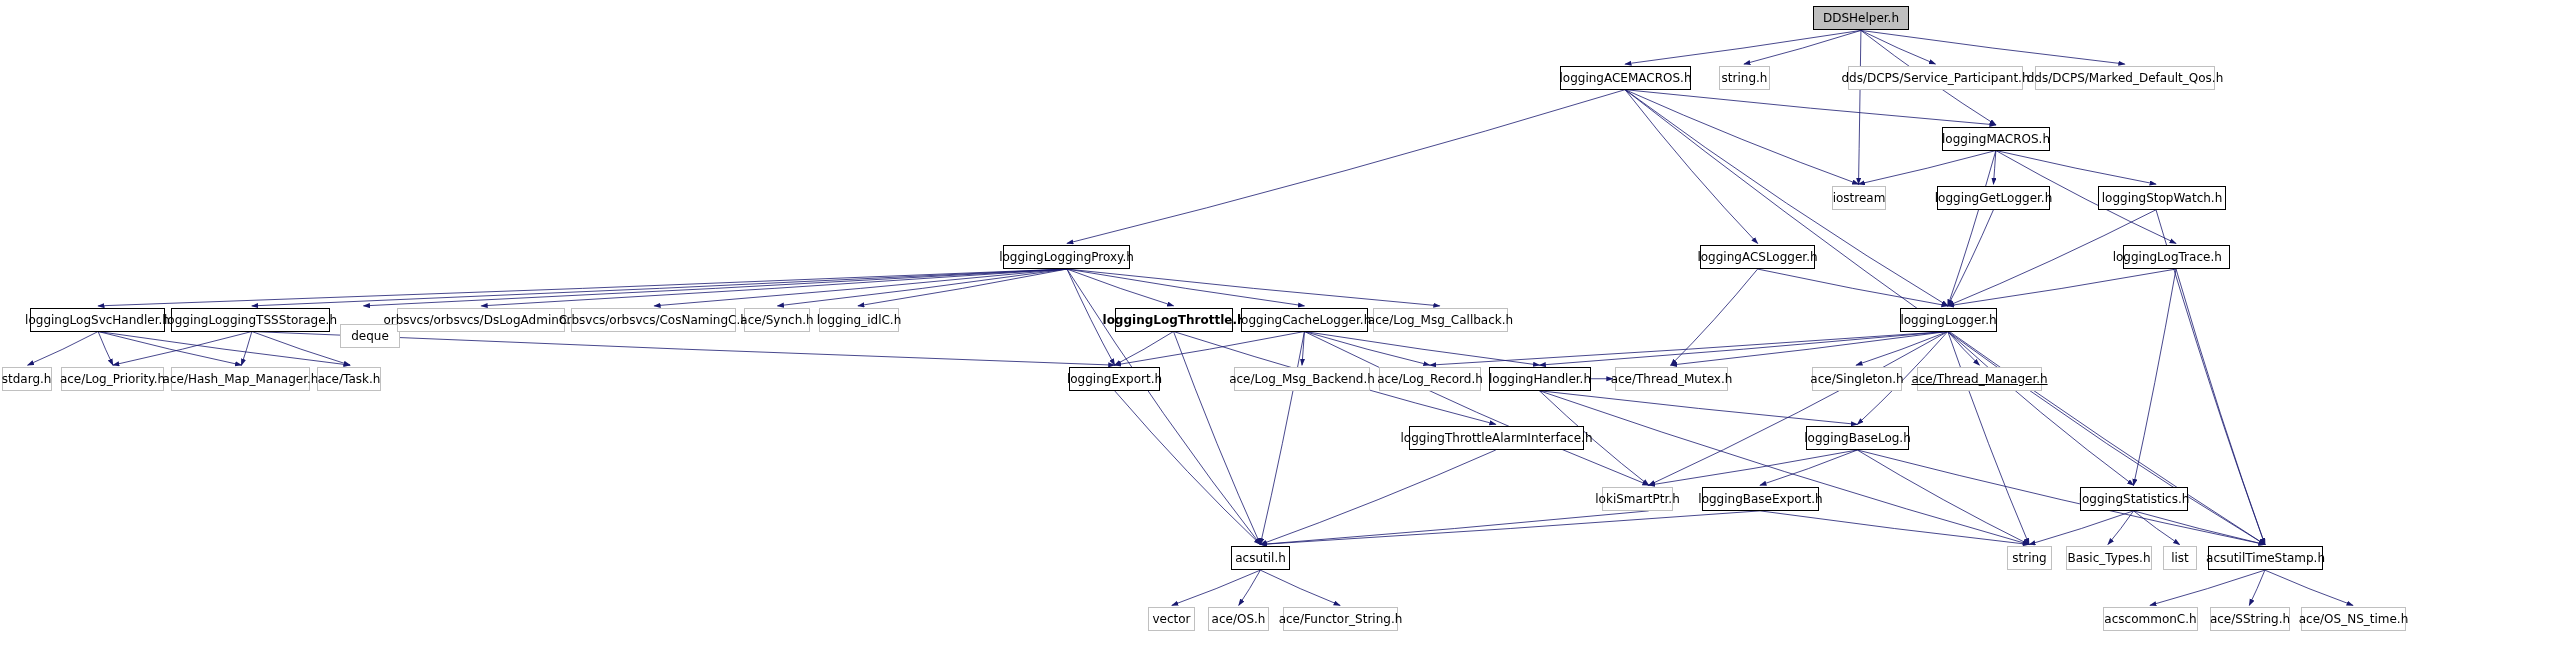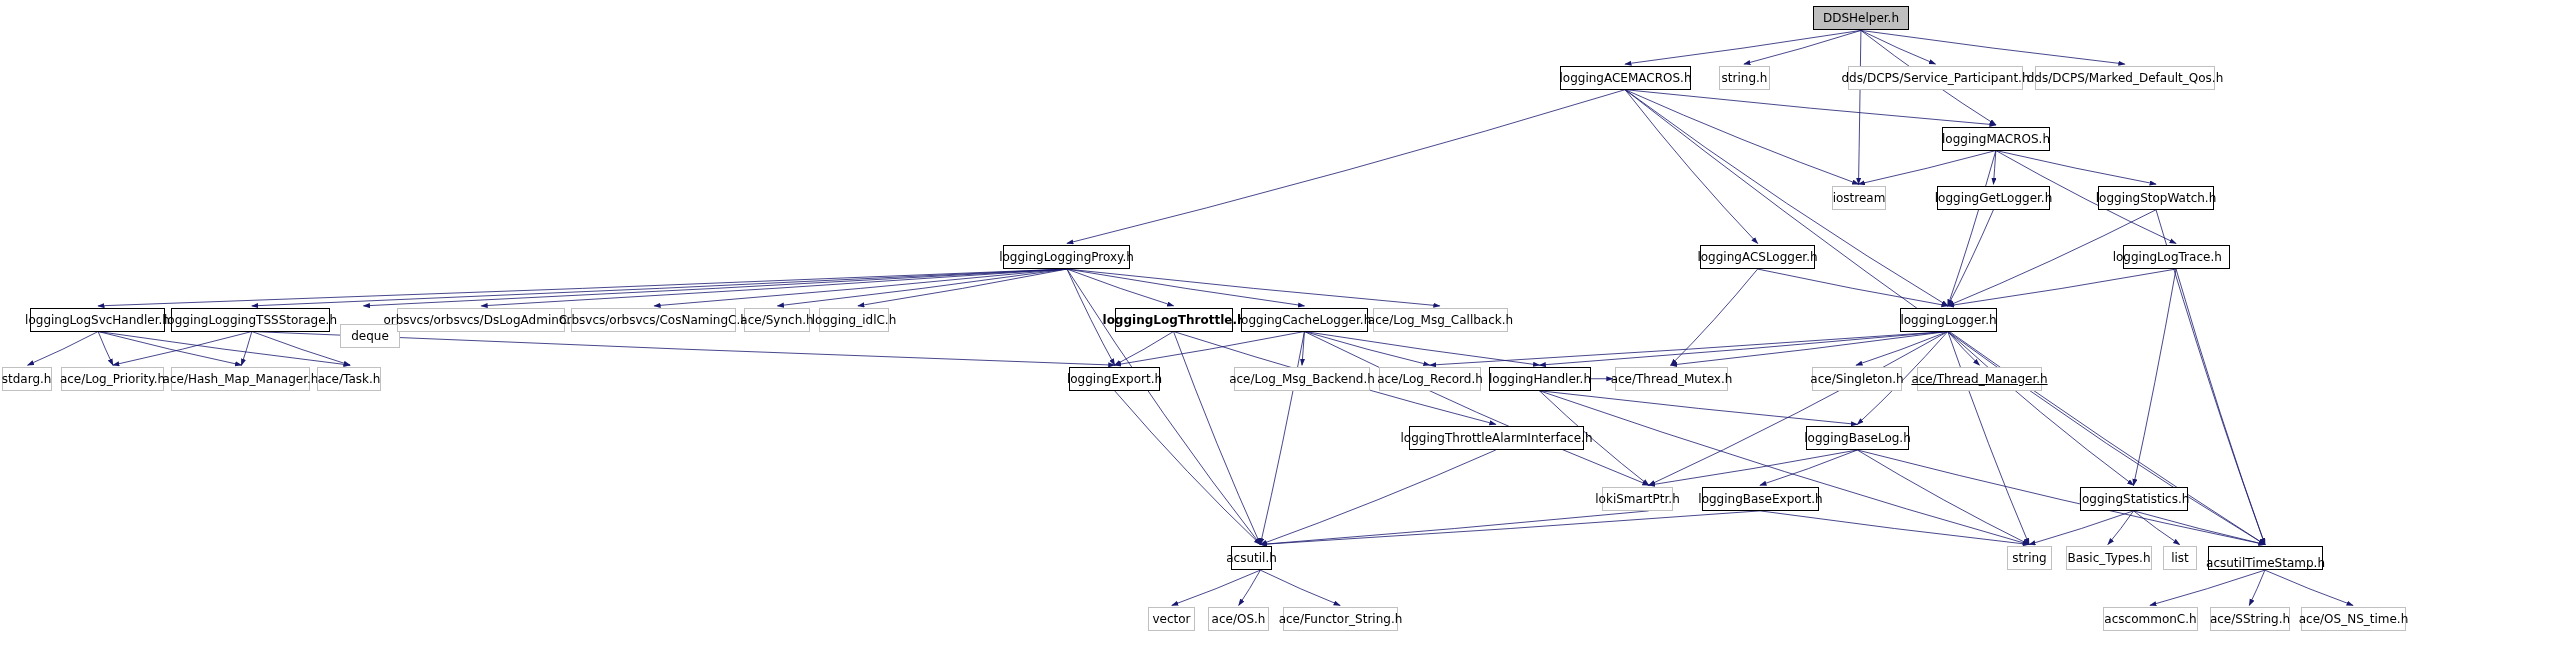--- a/index.html
+++ b/index.html
@@ -141,21 +141,21 @@
       </div>
       <div class="node bold" style="left: 1942px; top: 127px; width: 108px;">
         <span class="lbl">loggingMACROS.h</span>
       </div>
       <div class="node" style="left: 1832px; top: 186px; width: 54px;">
         <span class="lbl">iostream</span>
       </div>
       <div class="node bold" style="left: 1937px; top: 186px; width: 113px;">
         <span class="lbl">loggingGetLogger.h</span>
       </div>
-      <div class="node bold" style="left: 2098px; top: 186px; width: 116px;">
+      <div class="node bold" style="left: 2098px; top: 186px; width: 128px;">
         <span class="lbl">loggingStopWatch.h</span>
       </div>
       <div class="node bold" style="left: 1700px; top: 245px; width: 115px;">
         <span class="lbl">loggingACSLogger.h</span>
       </div>
       <div class="node bold" style="left: 2123px; top: 245px; width: 107px; justify-content: flex-end;">
         <span class="lbl">loggingLogTrace.h</span>
       </div>
       <div class="node bold" style="left: 1003px; top: 245px; width: 127px;">
         <span class="lbl">loggingLoggingProxy.h</span>
@@ -171,21 +171,21 @@
       </div>
       <div class="node" style="left: 397px; top: 308px; width: 168px;">
         <span class="lbl">orbsvcs/orbsvcs/DsLogAdminC.h</span>
       </div>
       <div class="node" style="left: 571px; top: 308px; width: 165px;">
         <span class="lbl">orbsvcs/orbsvcs/CosNamingC.h</span>
       </div>
       <div class="node" style="left: 744px; top: 308px; width: 66px;">
         <span class="lbl">ace/Synch.h</span>
       </div>
-      <div class="node" style="left: 819px; top: 308px; width: 70px; align-items: center;">
+      <div class="node" style="left: 819px; top: 308px; width: 80px; align-items: center;">
         <span class="lbl">logging_idlC.h</span>
       </div>
       <div class="node bold" style="left: 1115px; top: 308px; width: 118px; font-weight: bold;">
         <span class="lbl">loggingLogThrottle.h</span>
       </div>
       <div class="node bold" style="left: 1241px; top: 308px; width: 127px;">
         <span class="lbl">loggingCacheLogger.h</span>
       </div>
       <div class="node" style="left: 1373px; top: 308px; width: 135px;">
         <span class="lbl">ace/Log_Msg_Callback.h</span>
@@ -234,33 +234,33 @@
       </div>
       <div class="node" style="left: 1602px; top: 487px; width: 71px;">
         <span class="lbl">lokiSmartPtr.h</span>
       </div>
       <div class="node bold" style="left: 1702px; top: 487px; width: 117px;">
         <span class="lbl">loggingBaseExport.h</span>
       </div>
       <div class="node bold" style="left: 2080px; top: 487px; width: 108px; text-align: right;">
         <span class="lbl">loggingStatistics.h</span>
       </div>
-      <div class="node bold" style="left: 1231px; top: 546px; width: 41px;">
+      <div class="node bold" style="left: 1231px; top: 546px; width: 59px;">
         <span class="lbl">acsutil.h</span>
       </div>
       <div class="node" style="left: 2007px; top: 546px; width: 45px;">
         <span class="lbl">string</span>
       </div>
       <div class="node" style="left: 2066px; top: 546px; width: 86px;">
         <span class="lbl">Basic_Types.h</span>
       </div>
       <div class="node" style="left: 2163px; top: 546px; width: 34px;">
         <span class="lbl">list</span>
       </div>
-      <div class="node bold" style="left: 2208px; top: 546px; width: 115px; align-items: flex-end;">
+      <div class="node bold" style="left: 2208px; top: 546px; width: 115px;">
         <span class="lbl">acsutilTimeStamp.h</span>
       </div>
       <div class="node" style="left: 1148px; top: 607px; width: 47px;">
         <span class="lbl">vector</span>
       </div>
       <div class="node" style="left: 1208px; top: 607px; width: 61px;">
         <span class="lbl">ace/OS.h</span>
       </div>
       <div class="node" style="left: 1283px; top: 607px; width: 115px;">
         <span class="lbl">ace/Functor_String.h</span>

